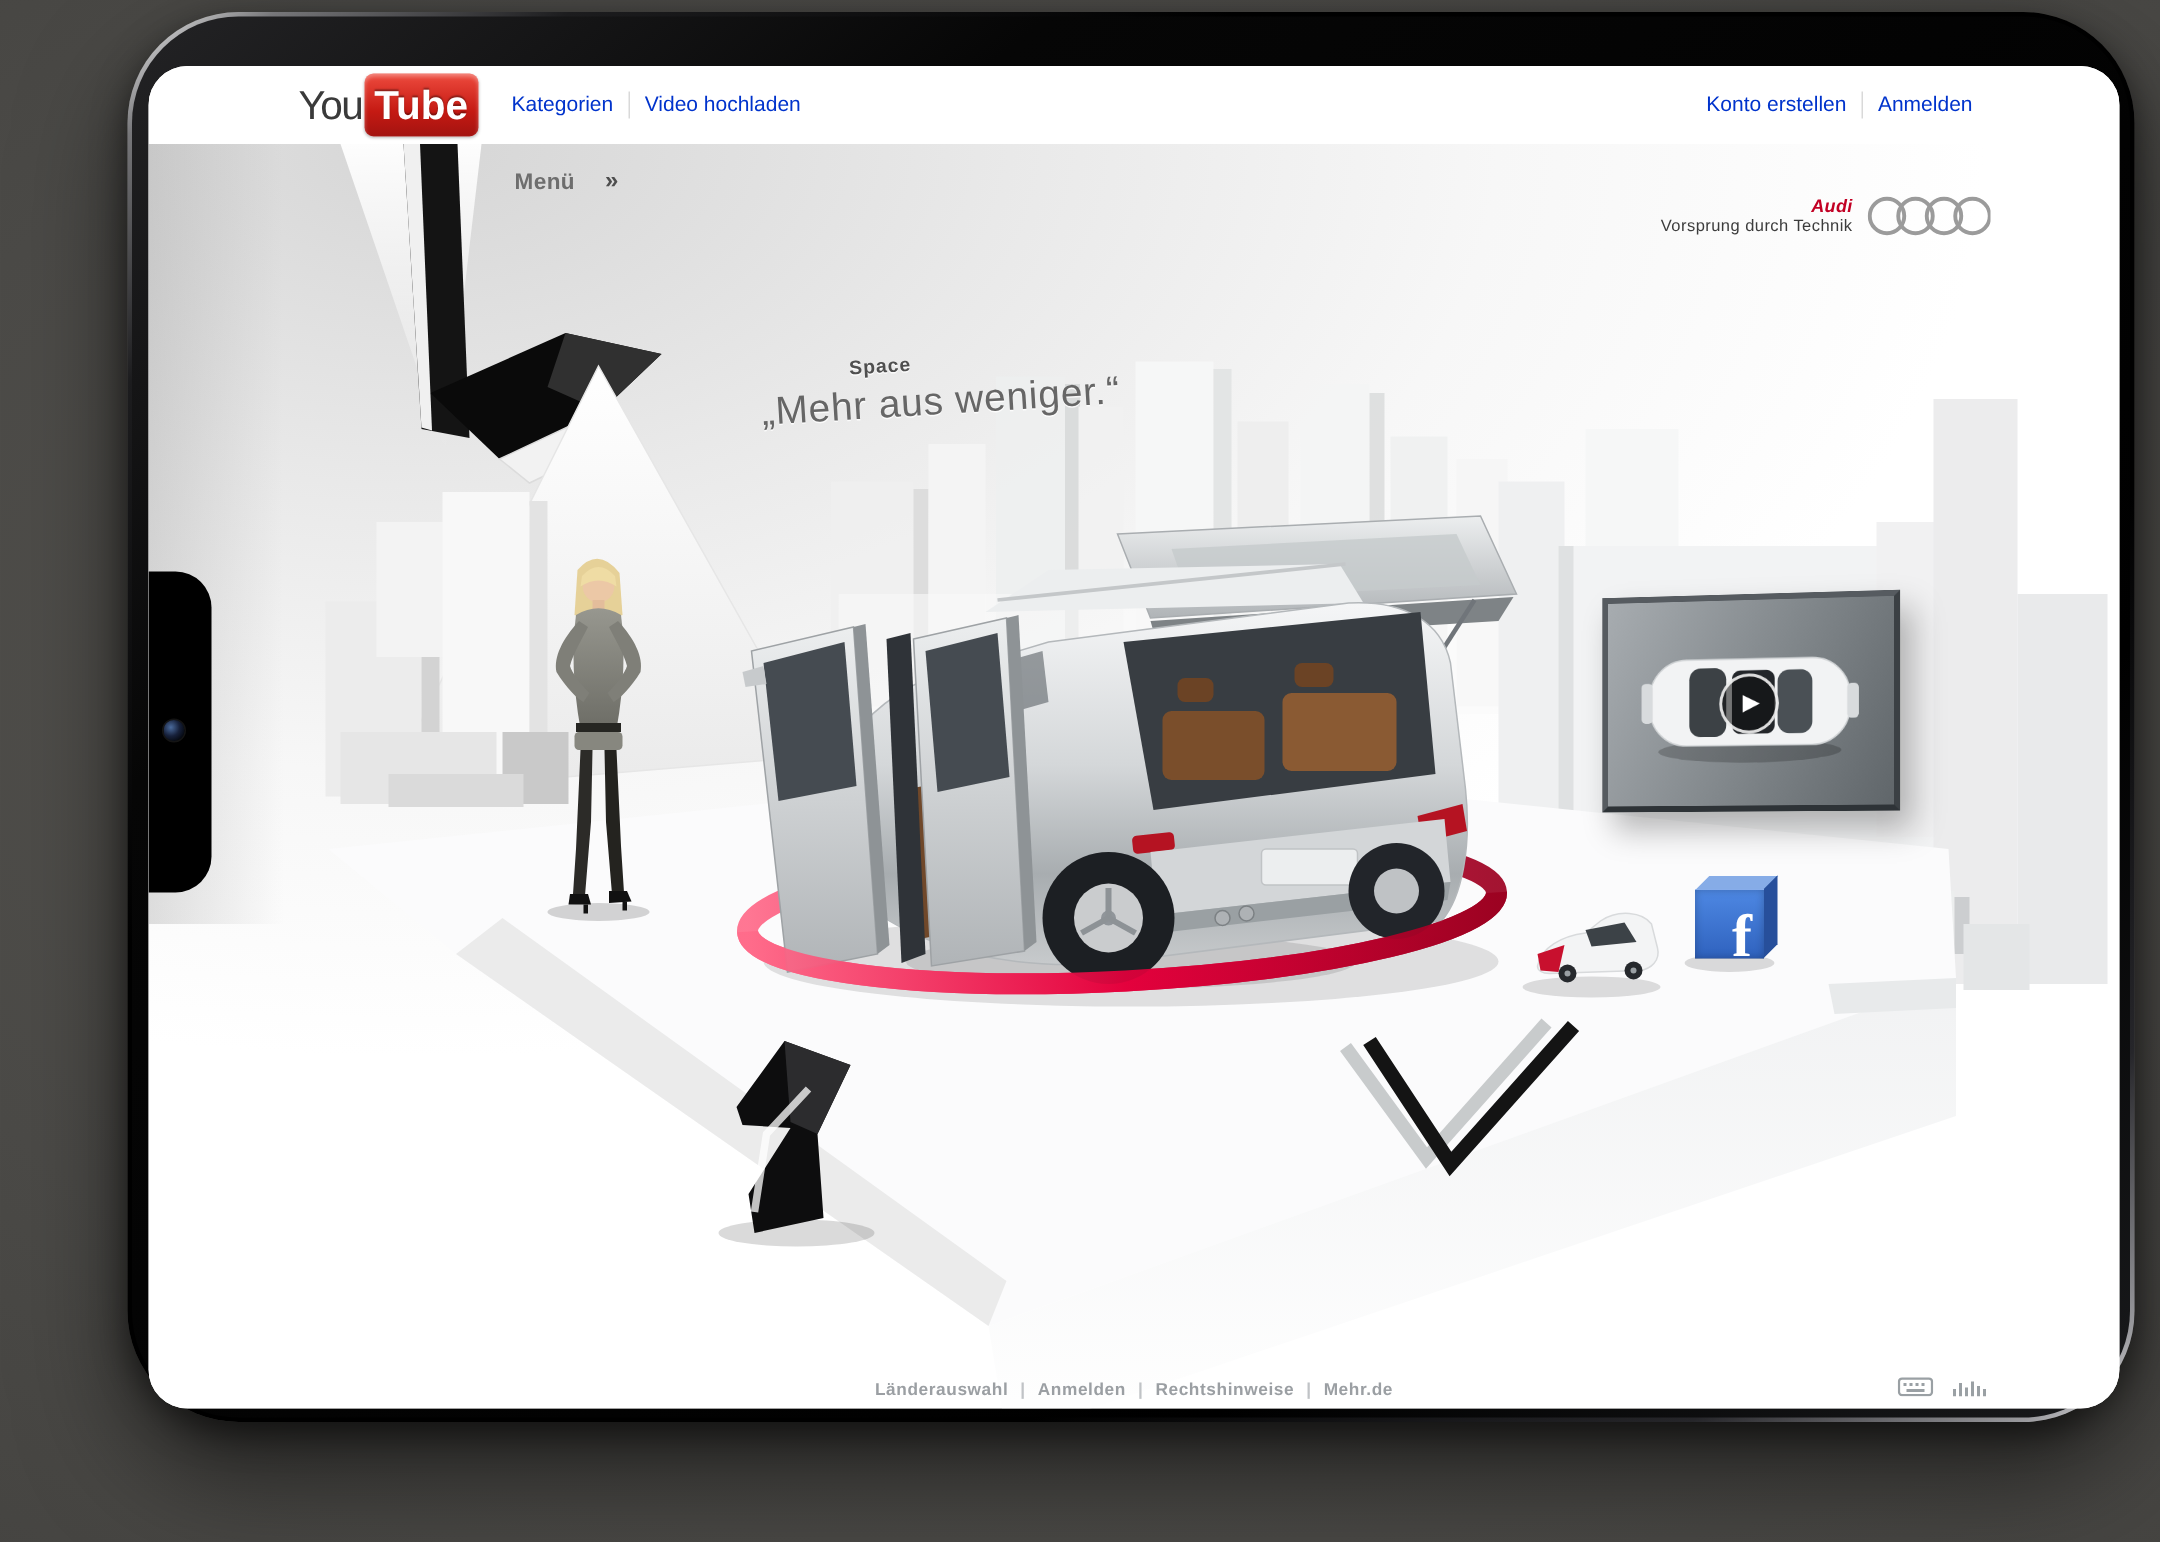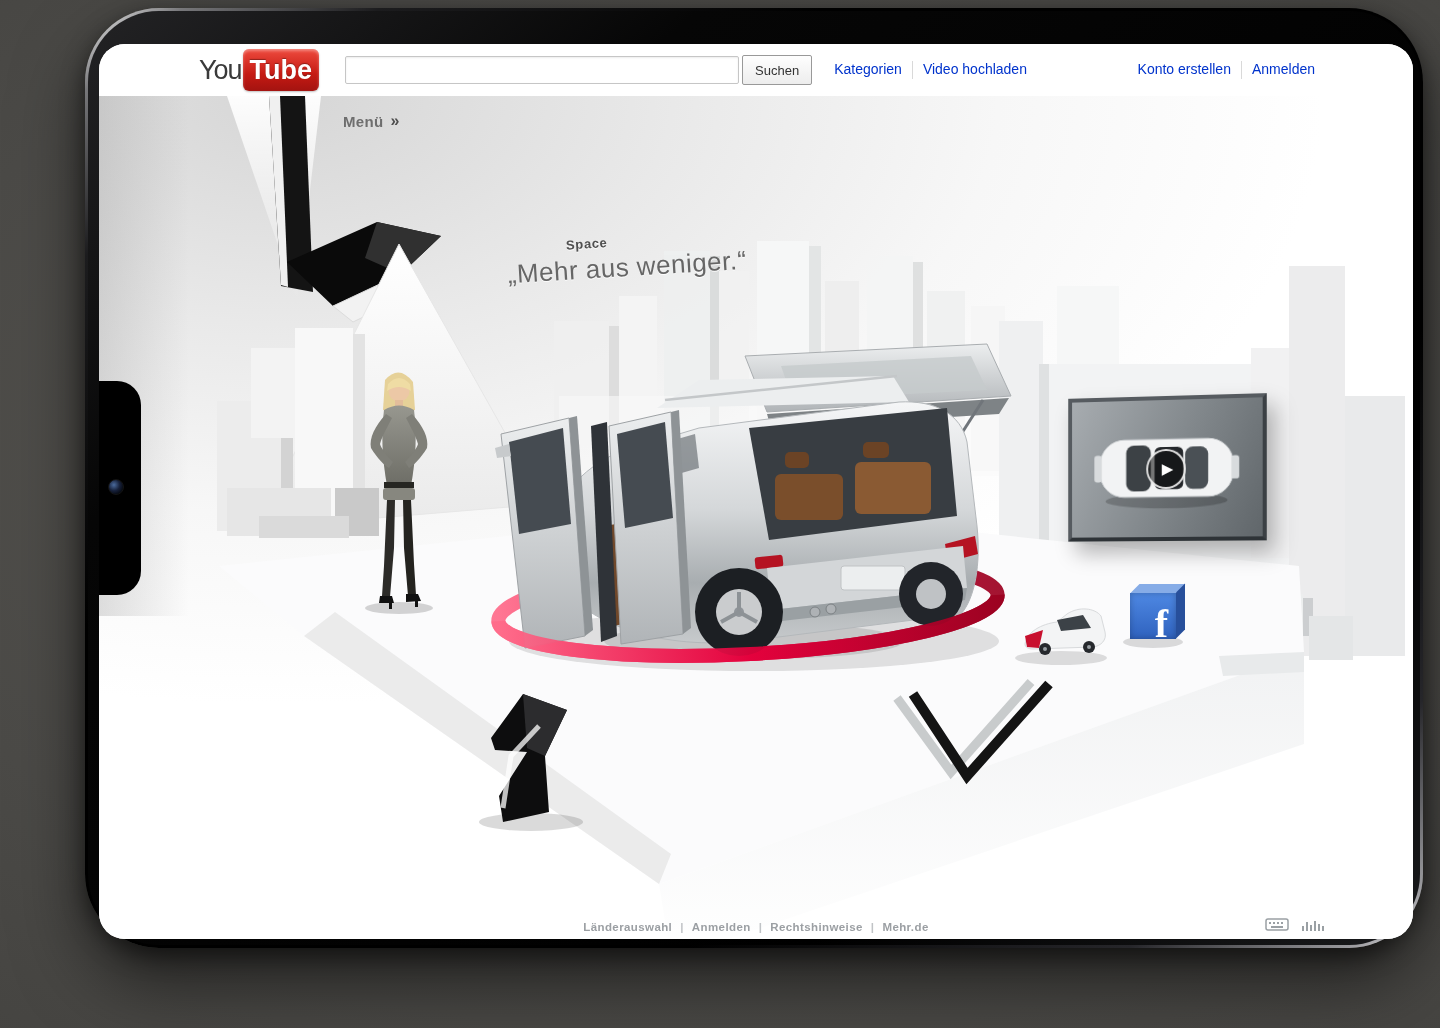--- a/index.html
+++ b/index.html
@@ -35,21 +35,21 @@
   .haccount{margin-left:auto;display:flex;align-items:flex-start;margin-right:88px;font-size:14px}
 
   
   .main{position:relative;height:843px;overflow:hidden;
     background:radial-gradient(1300px 760px at 14% 0%,#d6d6d6 0%,#e9e9e9 30%,#f7f7f7 55%,#fff 80%)}
   .main::before{content:"";position:absolute;left:0;top:0;width:90px;height:520px;z-index:2;
     background:linear-gradient(90deg,rgba(140,140,140,.28),rgba(140,140,140,0));pointer-events:none}
   .scene-svg{position:absolute;inset:0;z-index:1}
 
   .menu{position:absolute;left:244px;top:16px;z-index:4;cursor:pointer;background:none;border:none;
-    font-size:15px;font-weight:bold;color:#6e6e6e;letter-spacing:.3px;display:flex;gap:7px;align-items:flex-end}
+    font-size:15px;font-weight:bold;color:#6e6e6e;letter-spacing:.3px;display:flex;gap:20px;align-items:flex-end}
   .menu .chev{color:#4e4e4e;font-size:16px}
 
   .audi-block{position:absolute;top:24px;right:86px;z-index:4;display:flex;align-items:center;gap:10px}
   .audi-text{display:flex;flex-direction:column;align-items:flex-end}
   .audi-brand{font-size:12px;font-weight:bold;color:#c20024;font-style:italic;letter-spacing:.2px}
   .audi-claim{font-size:11px;color:#3c3c3c;letter-spacing:.3px;margin-top:1px}
 
   .headline{position:absolute;left:408px;top:138px;z-index:3;transform:rotate(-3.5deg);color:#5e5e5e;text-shadow:0 1px 0 rgba(255,255,255,.8)}
   .headline .kicker{display:block;margin-left:60px;font-size:13px;font-weight:bold;letter-spacing:.6px;color:#4f4f4f}
   .headline .quote{display:block;margin-top:3px;font-size:26px;letter-spacing:.5px;color:#666}
@@ -87,24 +87,20 @@
 <div class="stage-bg"></div>
 
 <div class="tablet">
   <div class="tablet-body">
     <div class="screen">
 
       <header class="yt-header">
         <div class="logo">
           <span class="logo-you">You</span>
           <span class="logo-tube">Tube</span>
-        </div>
-        <div class="search-area">
-          <input class="search-input" type="text" placeholder="" style="">
-          <button class="search-btn">Suchen</button>
         </div>
         <nav class="hnav">
           <button class="hlink">Kategorien</button>
           <span class="hdiv"></span>
           <button class="hlink">Video hochladen</button>
         </nav>
         <div class="haccount">
           <button class="hlink">Konto erstellen</button>
           <span class="hdiv"></span>
           <button class="hlink">Anmelden</button>
@@ -306,20 +302,34 @@
             <circle cx="990" cy="551" r="6" fill="#26292d"></circle>
               <circle cx="990" cy="551" r="2" fill="#9aa0a4"></circle>
           </g>
         </svg>
 
         <button class="menu">
           <span>Menü</span>
           <span class="chev">»</span>
         </button>
 
+        <div class="audi-block">
+          <div class="audi-text">
+            <span class="audi-brand">Audi</span>
+            <span class="audi-claim">Vorsprung durch Technik</span>
+          </div>
+          <svg width="82" height="46" viewBox="0 0 82 46">
+            <g fill="none" stroke="#9b9b9b" stroke-width="2.6">
+              <circle cx="13" cy="24" r="11.5"></circle>
+                <circle cx="32" cy="24" r="11.5"></circle>
+              <circle cx="51" cy="24" r="11.5"></circle>
+                <circle cx="70" cy="24" r="11.5"></circle>
+            </g>
+          </svg>
+        </div>
 
         <div class="headline">
           <span class="kicker">Space</span>
           <span class="quote">„Mehr aus weniger.“</span>
         </div>
 
         <div class="video-panel">
           <svg viewBox="0 0 200 137">
             <ellipse cx="100" cy="102" rx="64" ry="8" fill="#000" opacity=".2"></ellipse>
             <rect x="30" y="38" width="140" height="60" rx="26" fill="#f2f3f4" stroke="#d0d3d5"></rect>

